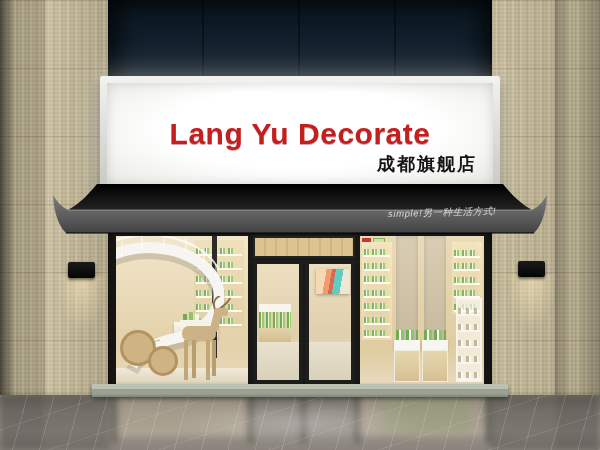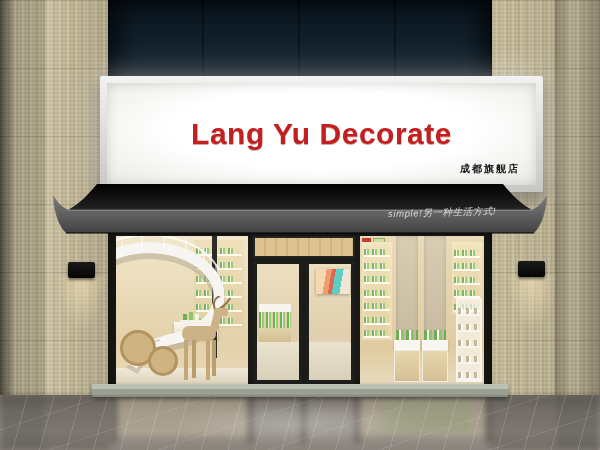--- a/index.html
+++ b/index.html
@@ -28,39 +28,39 @@
   
   .navy{
     position:absolute;left:108px;top:0;width:384px;height:88px;
     background:
       repeating-linear-gradient(90deg, transparent 0 94px, rgba(0,0,0,.4) 94px 96px),
       linear-gradient(180deg,#0a141d,#12222e 55%,#0c1822);
     box-shadow:inset 14px 0 20px rgba(0,0,0,.55), inset -14px 0 20px rgba(0,0,0,.55);
   }
   
   .sign{
-    position:absolute;left:100px;top:76px;width:443px;height:116px;z-index:20;
+    position:absolute;left:100px;top:76px;width:400px;height:116px;z-index:20;
     background:linear-gradient(180deg,#f2f2f0,#c7c7c4);
     border-radius:2px;
     box-shadow:0 0 30px rgba(255,255,255,.5), 0 8px 16px rgba(0,0,0,.45);
   }
   .sign-face{
     position:absolute;inset:7px;
     background:radial-gradient(ellipse at 50% 45%, #ffffff 50%, #e9e9e4 100%);
     box-shadow:inset 0 0 12px rgba(0,0,0,.14);
   }
   .sign-title{
     position:absolute;left:0;right:0;top:34px;text-align:center;
     font-size:30px;font-weight:bold;letter-spacing:.5px;color:#c41f1f;
     text-shadow:0 1px 0 rgba(120,0,0,.35);
     font-family:"Liberation Sans",sans-serif;
   }
   .sign-sub{
     position:absolute;right:16px;bottom:9px;
-    font-size:10px;font-weight:bold;color:#151515;letter-spacing:2px;
+    font-size:18px;font-weight:bold;color:#151515;letter-spacing:2px;
   }
   
   .awning-svg{position:absolute;left:0;top:0;width:600px;height:450px;z-index:40;pointer-events:none;}
   .awning-slogan{
     position:absolute;left:388px;top:206px;width:150px;z-index:41;
     font-size:9.5px;font-style:italic;color:#e3e3e3;letter-spacing:.6px;
     transform:rotate(-1.6deg);opacity:.92;white-space:nowrap;
   }
   
   .storefront{

